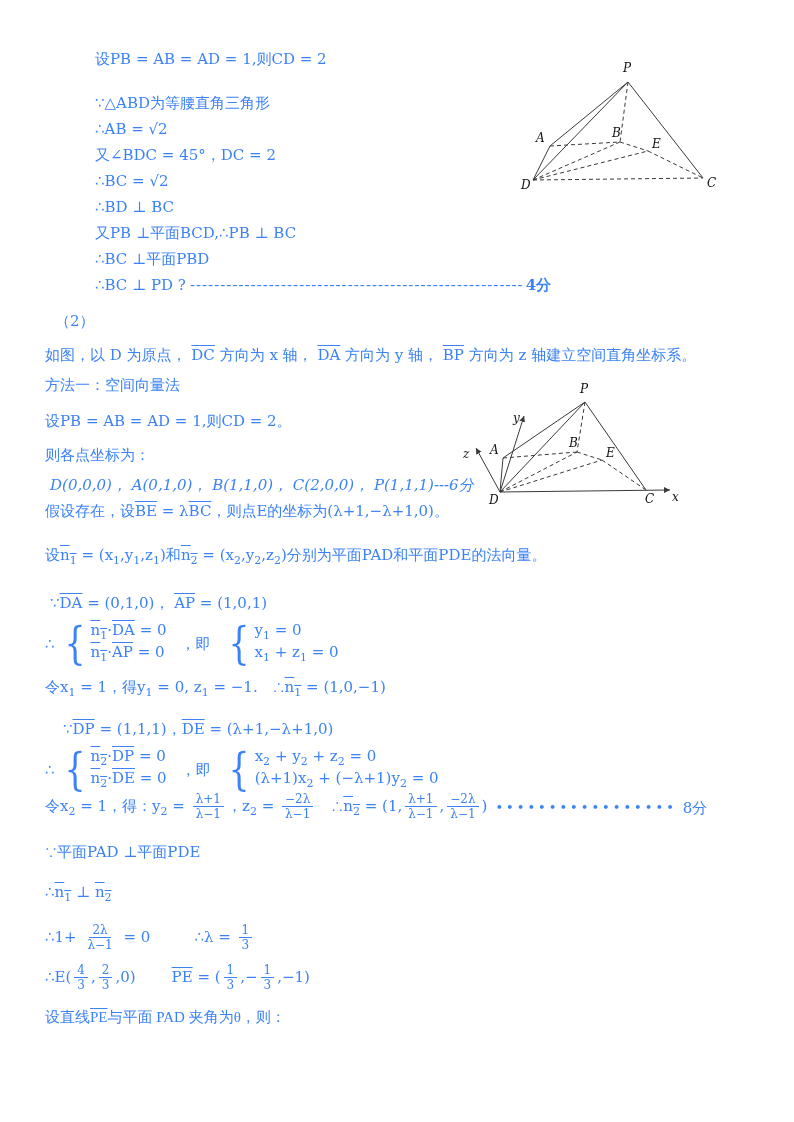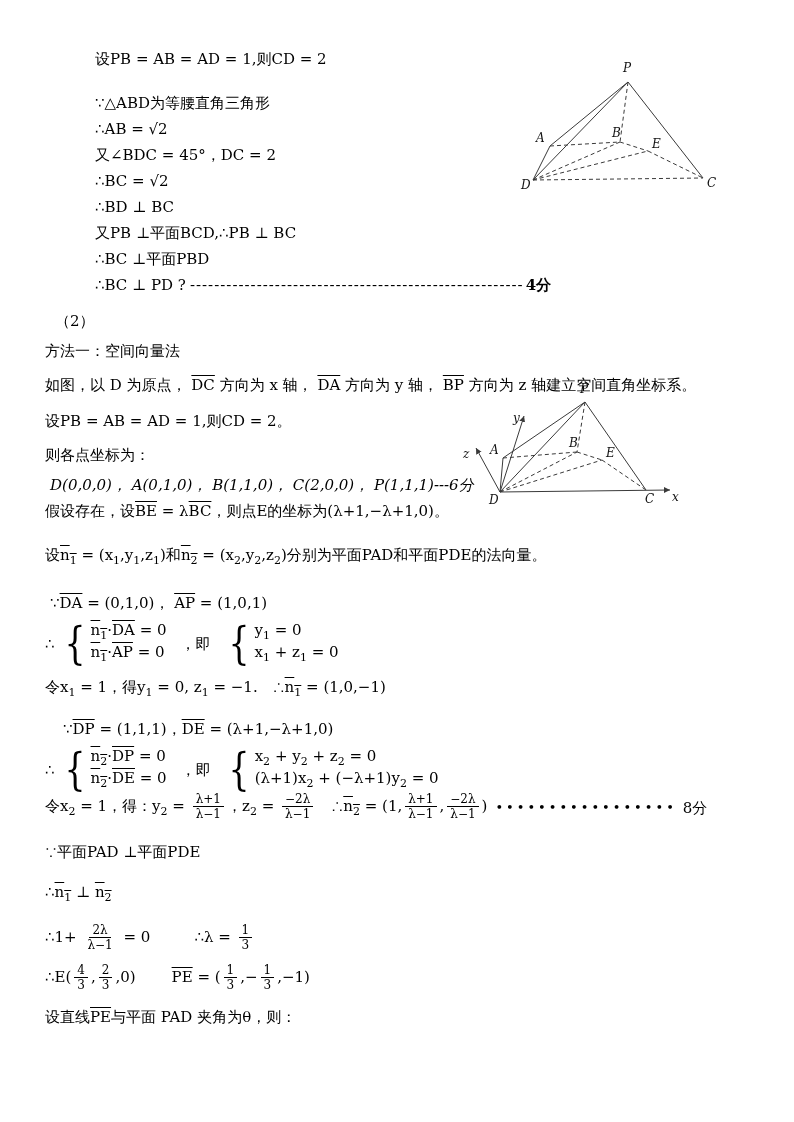--- a/index.html
+++ b/index.html
@@ -1,20 +1,20 @@
 <!DOCTYPE html>
 <html><head>
 <meta charset="utf-8">
 <style>
   * { margin:0; padding:0; box-sizing:border-box; }
   html,body { background:#fff; }
   .page {
     position:relative; width:794px; height:1122px; background:#ffffff;
     font-family:"DejaVu Serif","Liberation Serif",serif;
-    font-size:15px; color:#000000; overflow:hidden;
+    font-size:15px; color:#3b82f6; overflow:hidden;
   }
   .content { position:absolute; inset:0; padding:46px 36px 0 45px; }
   .line { line-height:26px; white-space:nowrap; }
   .ind { margin-left:50px; }
   .gap-top { margin-top:18px; }
 
   
   .p2-label   { margin-top:10px; margin-left:10px; }
   .p2-method  { margin-top:4px; }
   .p2-setup   { margin-top:8px; }
@@ -25,21 +25,21 @@
   .p2-normals { margin-top:18px; }
   .p2-vec1    { margin-top:16px; margin-left:5px; }
   .p2-sys     { margin-top:6px; }
   .p2-solve1  { margin-top:8px; }
   .p2-vec2    { margin-top:10px; margin-left:18px; }
   .p2-solve2  { margin-top:0; }
   .p2-perp    { margin-top:14px; }
   .p2-perpn   { margin-top:14px; }
   .p2-lambda  { margin-top:12px; }
   .p2-epoint  { margin-top:10px; }
-  .p2-final   { margin-top:12px; }
+  .p2-final   { margin-top:12px;font-family:Liberation Serif, serif; }
 
   .dashrow { display:flex; align-items:flex-start; }
   .dashes { letter-spacing:1px; margin-left:4px; }
   .score { font-weight:bold; margin-left:2px; }
 
   .mrow { display:flex; align-items:center; }
   .mrow > * + * { margin-left:44px; }
   .dotlead { letter-spacing:3px; margin-left:8px; font-size:13px; }
   .dotscore { margin-left:6px; }
 
@@ -76,22 +76,22 @@
       <div class="line ind">∴BC ⊥平面PBD</div>
       <div class="line ind dashrow">
         <span>∴BC ⊥ PD ?</span>
           <span class="dashes">-------------------------------------------------------</span>
           <span class="score">4分</span>
       </div>
     </section>
 
     <section>
       <div class="line p2-label">（2）</div>
+      <div class="line p2-setup">如图，以 D 为原点， <span class="vec">DC</span> 方向为 x 轴， <span class="vec">DA</span> 方向为 y 轴， <span class="vec">BP</span> 方向为 z 轴建立空间直角坐标系。</div>
       <div class="line p2-method">方法一：空间向量法</div>
-      <div class="line p2-setup">如图，以 D 为原点， <span class="vec">DC</span> 方向为 x 轴， <span class="vec">DA</span> 方向为 y 轴， <span class="vec">BP</span> 方向为 z 轴建立空间直角坐标系。</div>
       <div class="line p2-given">设PB = AB = AD = 1,则CD = 2。</div>
       <div class="line p2-intro">则各点坐标为：</div>
       <div class="line p2-coords">D(0,0,0)， A(0,1,0)， B(1,1,0)， C(2,0,0)， P(1,1,1)---6分</div>
       <div class="line p2-assume">假设存在，设<span class="vec">BE</span> = λ<span class="vec">BC</span>，则点E的坐标为(λ+1,−λ+1,0)。</div>
       <div class="line p2-normals">设<span class="vec">n<sub>1</sub></span> = (x<sub>1</sub>,y<sub>1</sub>,z<sub>1</sub>)和<span class="vec">n<sub>2</sub></span> = (x<sub>2</sub>,y<sub>2</sub>,z<sub>2</sub>)分别为平面PAD和平面PDE的法向量。</div>
       <div class="line p2-vec1">∵<span class="vec">DA</span> = (0,1,0)， <span class="vec">AP</span> = (1,0,1)</div>
 
       <div class="cases p2-sys">
         <span>∴</span>
         <span class="brace">{</span>

